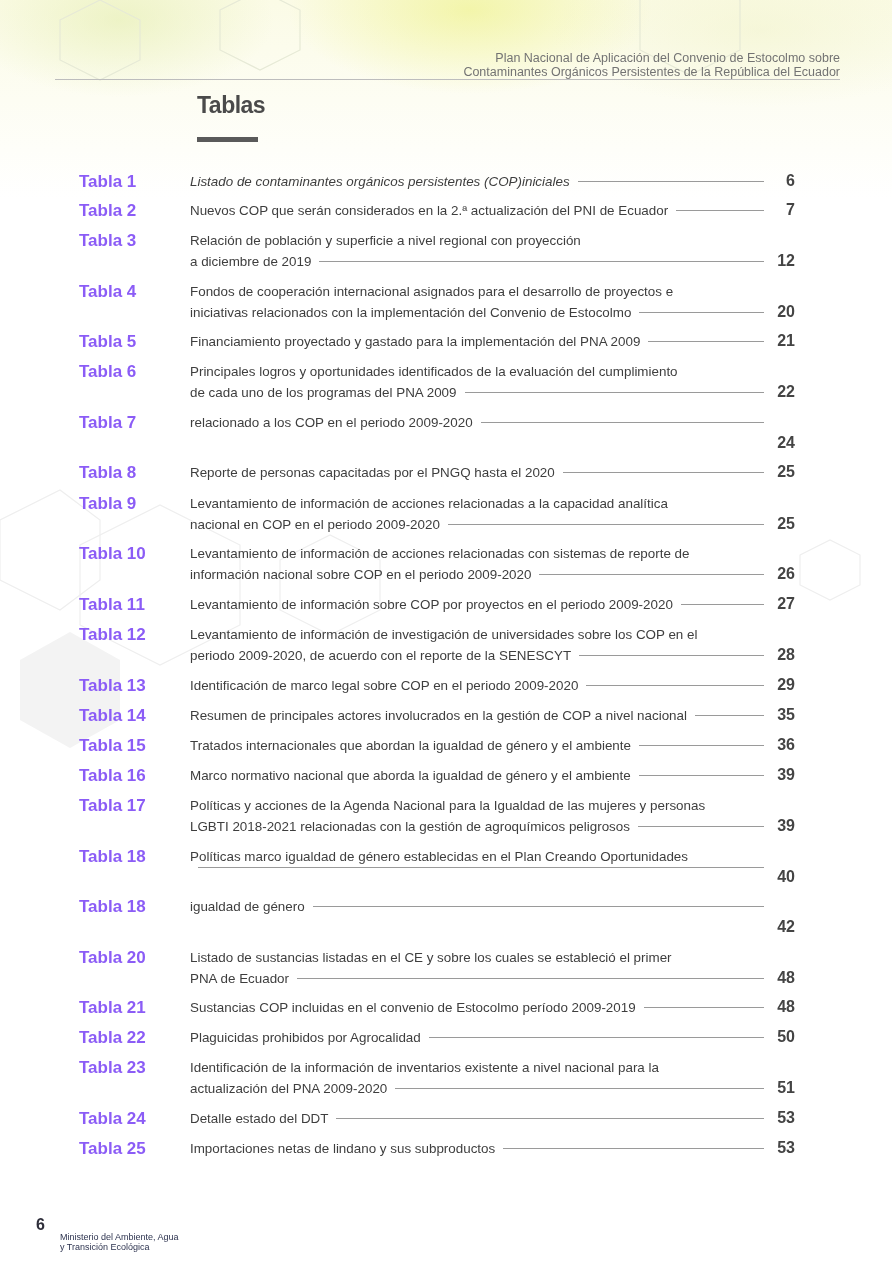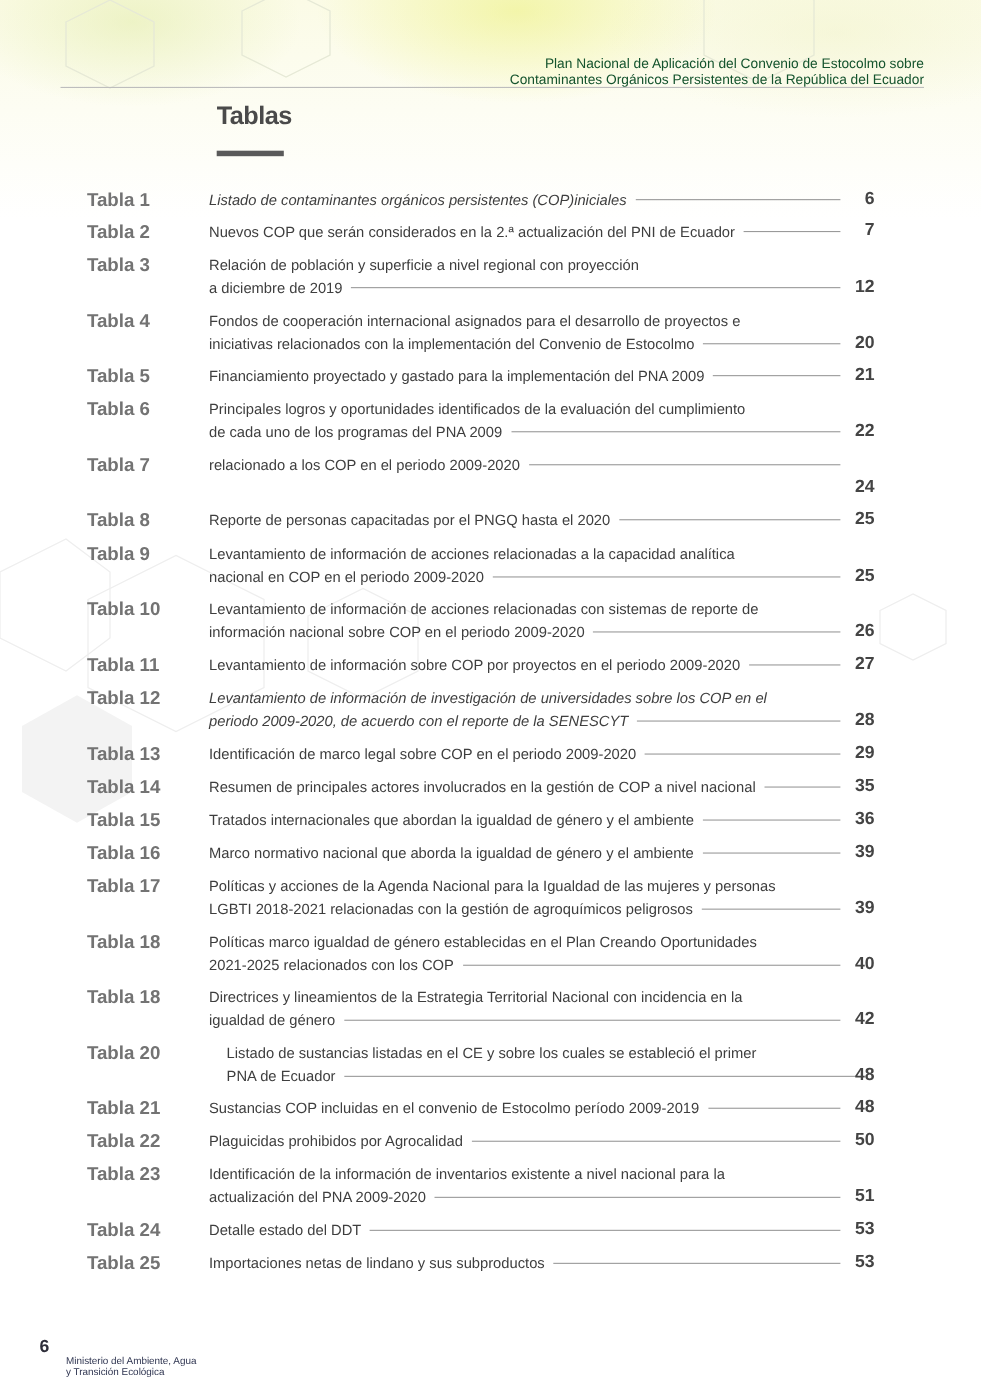--- a/index.html
+++ b/index.html
@@ -13,36 +13,36 @@
     position: absolute; left: 0; top: 0; width: 892px; height: 200px;
     background:
       radial-gradient(ellipse 260px 120px at 470px 10px, rgba(236,240,120,0.55), rgba(255,255,255,0) 70%),
       radial-gradient(ellipse 220px 110px at 120px 20px, rgba(226,236,170,0.55), rgba(255,255,255,0) 70%),
       radial-gradient(ellipse 300px 110px at 760px 30px, rgba(240,242,200,0.5), rgba(255,255,255,0) 70%),
       linear-gradient(to bottom, #fbfbe6 0%, #fdfdf3 50%, #ffffff 100%);
   }
   .hex-deco { position: absolute; left: 0; top: 0; }
   .header-title {
     position: absolute; right: 52px; top: 51px; text-align: right;
-    font-size: 12.5px; line-height: 14px; color: #14532d;
+    font-size: 12.5px; line-height: 14px; color: #737373;
   }
   .header-rule {
     position: absolute; left: 55px; top: 79px; width: 785px; height: 1px; background: #bdbdbd;
   }
   .page-title {
     position: absolute; left: 197px; top: 92px;
     font-size: 23px; font-weight: bold; color: #4a4a4a; letter-spacing: -0.5px;
   }
   .title-underline {
     position: absolute; left: 197px; top: 137px; width: 61px; height: 5px; background: #5a5a5a;
   }
   .toc-row { position: absolute; left: 0; width: 892px; }
   .toc-label {
     position: absolute; left: 79px; top: 0;
-    font-size: 17px; font-weight: bold; color: #737373; white-space: nowrap;
+    font-size: 17px; font-weight: bold; color: #8b5cf6; white-space: nowrap;
   }
   .toc-text {
     position: absolute; left: 190px; width: 580px;
     font-size: 13.4px; line-height: 21px; color: #3e3e3e;
   }
   .toc-line1 { display: block; white-space: nowrap; }
   .toc-last { display: flex; align-items: center; white-space: nowrap; }
   .leader { flex: 1; height: 1px; background: #9a9a9a; margin-left: 8px; margin-right: 6px; align-self: center; }
   .toc-page {
     position: absolute; left: 760px; width: 35px; text-align: right;
@@ -195,21 +195,21 @@
       <div class="toc-text" style="top: -1px;">
         <div class="toc-last">
           <span>Levantamiento de información sobre COP por proyectos en el periodo 2009-2020</span>
           <span class="leader"></span>
         </div>
       </div>
       <div class="toc-page" style="top: 0px;">27</div>
     </div>
     <div class="toc-row" style="top: 625px;">
       <div class="toc-label">Tabla 12</div>
-      <div class="toc-text" style="top: -1px; font-style: italic;">
+      <div class="toc-text" style="top: -1px;">
         <span class="toc-line1">Levantamiento de información de investigación de universidades sobre los COP en el</span>
         <div class="toc-last">
           <span>periodo 2009-2020, de acuerdo con el reporte de la SENESCYT</span>
           <span class="leader"></span>
         </div>
       </div>
       <div class="toc-page" style="top: 21px;">28</div>
     </div>
     <div class="toc-row" style="top: 676px;">
       <div class="toc-label">Tabla 13</div>
@@ -260,40 +260,38 @@
           <span class="leader"></span>
         </div>
       </div>
       <div class="toc-page" style="top: 21px;">39</div>
     </div>
     <div class="toc-row" style="top: 847px;">
       <div class="toc-label">Tabla 18</div>
       <div class="toc-text" style="top: -1px;">
         <span class="toc-line1">Políticas marco igualdad de género establecidas en el Plan Creando Oportunidades</span>
         <div class="toc-last">
-          <span>2021-2025 relacionados con los COP</span>
           <span class="leader"></span>
         </div>
       </div>
       <div class="toc-page" style="top: 21px;">40</div>
     </div>
     <div class="toc-row" style="top: 897px;">
       <div class="toc-label">Tabla 18</div>
       <div class="toc-text" style="top: -1px;">
-        <span class="toc-line1">Directrices y lineamientos de la Estrategia Territorial Nacional con incidencia en la</span>
         <div class="toc-last">
           <span>igualdad de género</span>
           <span class="leader"></span>
         </div>
       </div>
       <div class="toc-page" style="top: 21px;">42</div>
     </div>
     <div class="toc-row" style="top: 948px;">
       <div class="toc-label">Tabla 20</div>
-      <div class="toc-text" style="top: -1px; margin-left: 16px;">
+      <div class="toc-text" style="top: -1px;">
         <span class="toc-line1">Listado de sustancias listadas en el CE y sobre los cuales se estableció el primer</span>
         <div class="toc-last">
           <span>PNA de Ecuador</span>
           <span class="leader"></span>
         </div>
       </div>
       <div class="toc-page" style="top: 21px;">48</div>
     </div>
     <div class="toc-row" style="top: 998px;">
       <div class="toc-label">Tabla 21</div>

